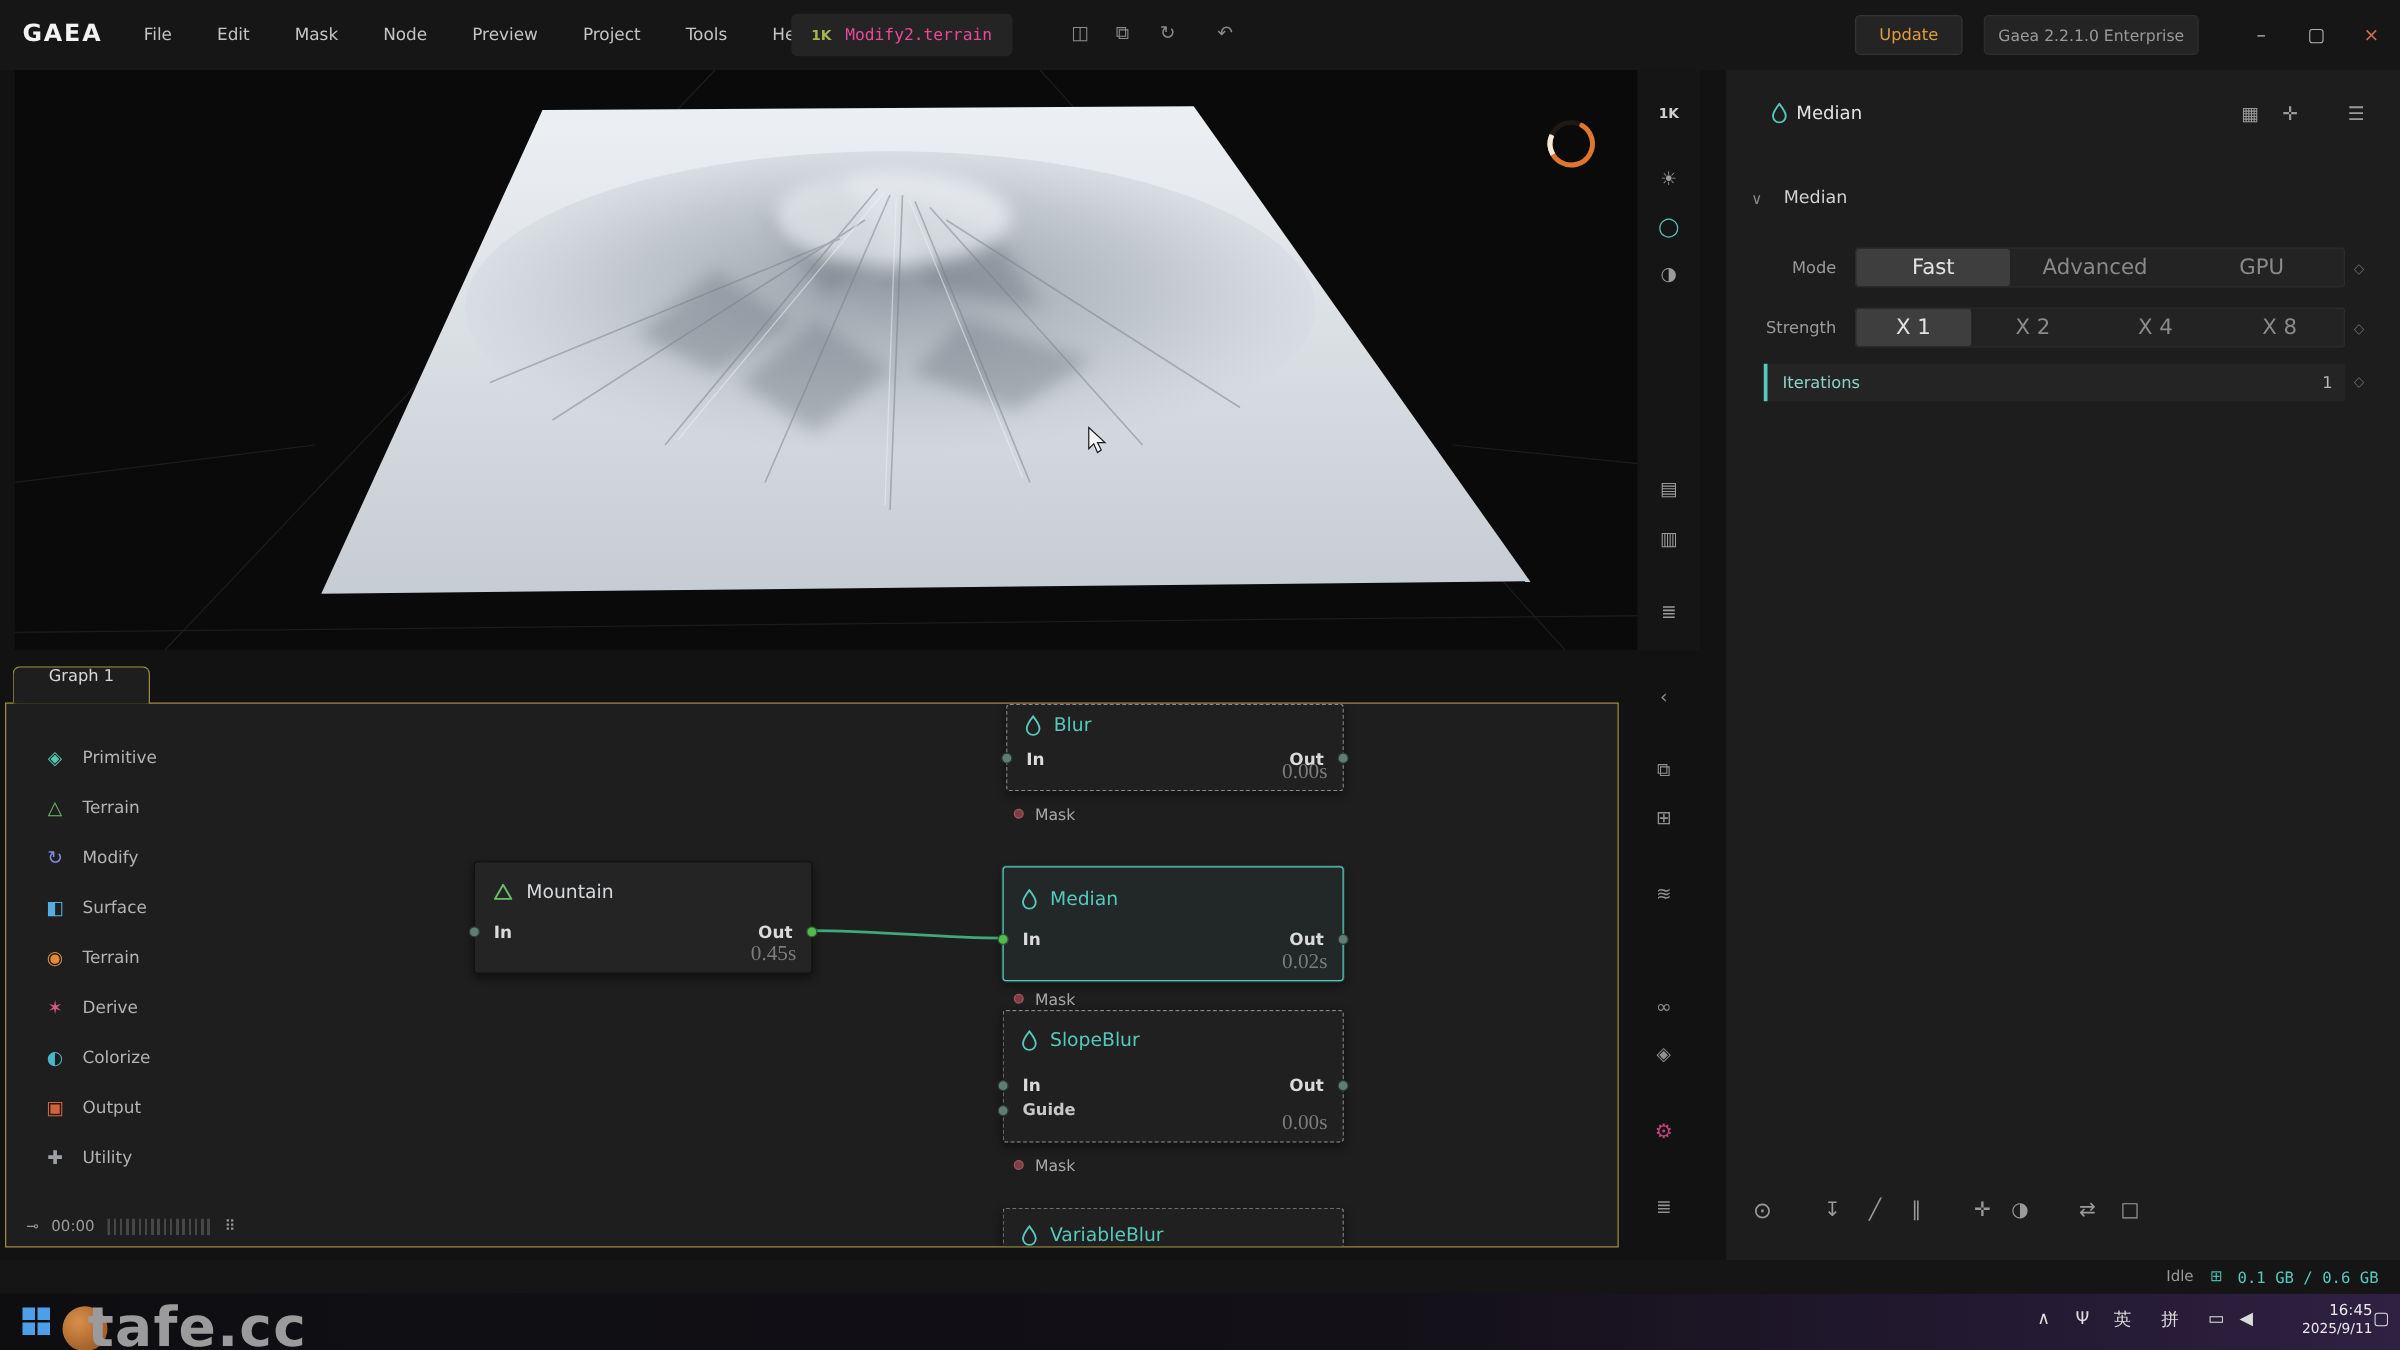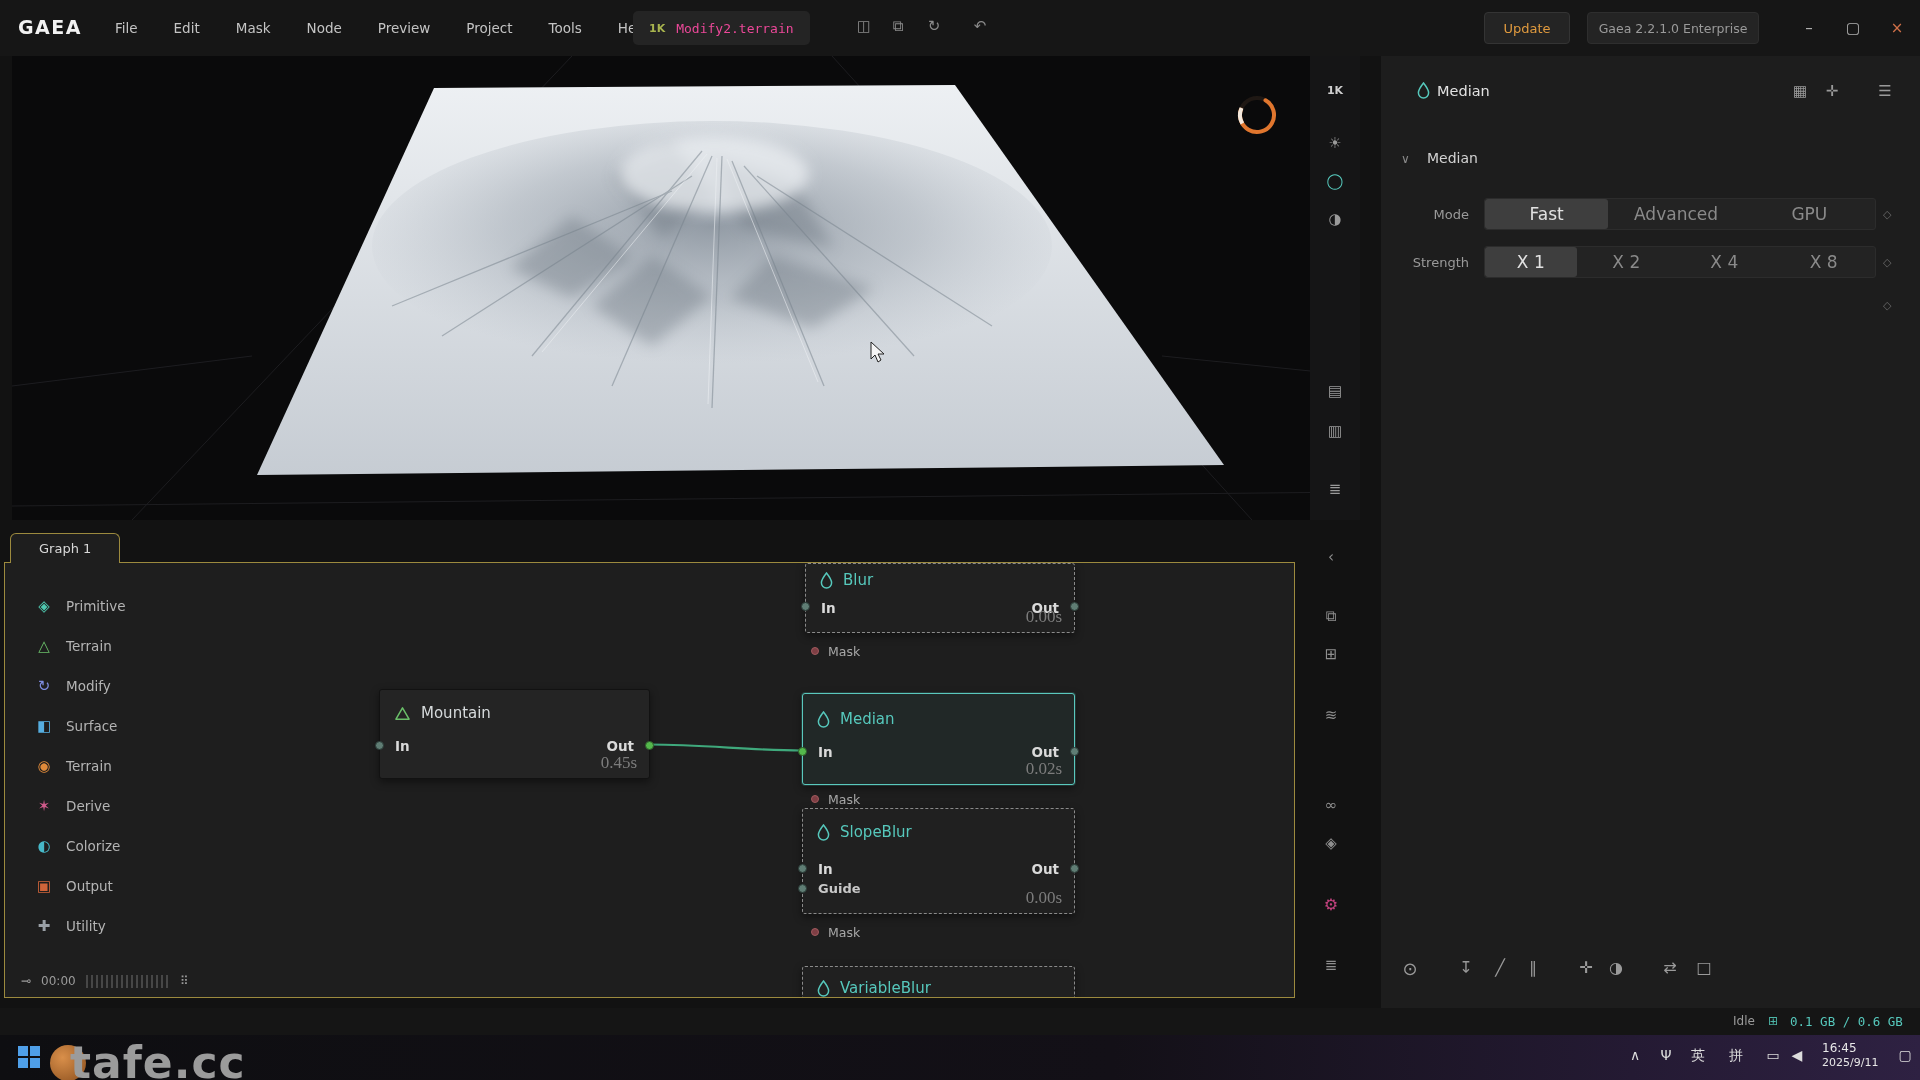--- a/index.html
+++ b/index.html
@@ -23,21 +23,21 @@
   .winctl.close{color:#d07048}
 
   
   .viewport{position:absolute;left:12px;top:56px;width:1348px;height:464px;background:#0a0a0b;overflow:hidden}
   .vtoolbar{position:absolute;right:0;top:0;width:50px;height:464px;background:#151516}
   .vt-icon{position:absolute;left:0;width:50px;text-align:center;color:#9a9a9a;font-size:15px}
   .vt-res{color:#cfcfcf;font-size:11px;font-weight:bold}
   .vt-active{color:#56c8bc}
 
   
-  .graph-tab{position:absolute;left:10px;top:533px;height:30px;padding:0 28px;background:#1e1e1e;border:1px solid #9c8a3e;border-bottom:none;border-radius:6px 6px 0 0;display:flex;align-items:center;color:#d8d8d8;font-size:13px;z-index:3}
+  .graph-tab{position:absolute;left:10px;top:533px;height:30px;padding:0 28px;background:#1e1e1e;border:1px solid #9c8a3e;border-bottom:none;border-radius:6px 6px 0 0;display:flex;align-items:flex-start;color:#d8d8d8;font-size:13px;z-index:3}
   .graph-panel{position:absolute;left:4px;top:562px;width:1291px;height:436px;background:#1e1e1e;border:1px solid #9c8a3e;overflow:hidden}
   .cats{position:absolute;left:22px;top:23px;display:flex;flex-direction:column}
   .cat{display:flex;align-items:center;gap:13px;height:40px;width:160px;padding-left:8px}
   .cat-glyph{font-size:15px;width:18px;text-align:center}
   .cat-label{font-size:13.5px;color:#b4b4b4}
 
   .node{position:absolute;background:#242424;border:1px solid #121212;border-radius:3px;box-shadow:0 3px 8px rgba(0,0,0,.45)}
   .node.dashed{background:rgba(33,33,33,.78);border:1px dashed #8a8a8a}
   .node.sel{border:1.5px solid #5ac8bd;background:#212827;box-shadow:0 0 0 1px rgba(90,200,189,.18),0 3px 8px rgba(0,0,0,.45)}
   .node-head{position:absolute;left:0;right:0;display:flex;align-items:center;gap:10px;padding:0 14px}
@@ -82,21 +82,21 @@
   .sb-mem{position:absolute;left:1790px;top:6px;color:#56c8bc;font-size:12.5px}
 
   
   .taskbar{position:absolute;left:0;top:1035px;width:1920px;height:45px;background:linear-gradient(90deg,#0e0e11 0%,#131017 58%,#241a33 85%,#2e2142 100%)}
   .start{position:absolute;left:18px;top:11px;width:24px;height:24px;display:grid;grid-template-columns:10px 10px;grid-template-rows:10px 10px;gap:2px}
   .start span{background:#4f9fe8}
   .wm{position:absolute;left:50px;top:2px;display:flex;align-items:center}
   .wm-disc{width:36px;height:36px;border-radius:50%;background:radial-gradient(circle at 35% 35%,#d98f4a,#8a4f1e)}
   .wm-text{margin-left:-16px;font-size:44px;font-weight:bold;color:#9b9b9b;letter-spacing:1px}
   .tray-icon{position:absolute;top:12px;width:26px;text-align:center;color:#dcdcdc;font-size:14px}
-  .clock{position:absolute;left:1822px;top:5px;width:76px;text-align:left;color:#e8e8e8;font-size:12px;line-height:1.35}
+  .clock{position:absolute;left:1822px;top:5px;width:76px;text-align:right;color:#e8e8e8;font-size:12px;line-height:1.35}
   .clock .date{font-size:11px}
 </style>
 </head>
 <body>
 
 <div class="titlebar">
   <div class="logo">GAEA</div>
   <div class="menus">
     <span class="menu-item">File</span>
     <span class="menu-item">Edit</span>
@@ -371,20 +371,24 @@
 
   <span class="prop-label" style="top:199px">Strength</span>
   <div class="seg-group" style="top:190px">
     <span class="seg active" style="width:92px">X 1</span>
     <span class="seg" style="width:100px">X 2</span>
     <span class="seg" style="width:97px">X 4</span>
     <span class="seg" style="width:103px">X 8</span>
   </div>
   <span class="diamond" style="top:200px">◇</span>
 
+  <div class="iter">
+    <span class="iter-label">Iterations</span>
+    <span class="iter-value">1</span>
+  </div>
   <span class="diamond" style="top:243px">◇</span>
 
   <span class="ptool" style="left:14px;font-size:18px">⊙</span>
   <span class="ptool" style="left:70px">↧</span>
   <span class="ptool" style="left:104px">╱</span>
   <span class="ptool" style="left:137px">∥</span>
   <span class="ptool" style="left:190px">✛</span>
   <span class="ptool" style="left:220px">◑</span>
   <span class="ptool" style="left:274px">⇄</span>
   <span class="ptool" style="left:308px">□</span>

